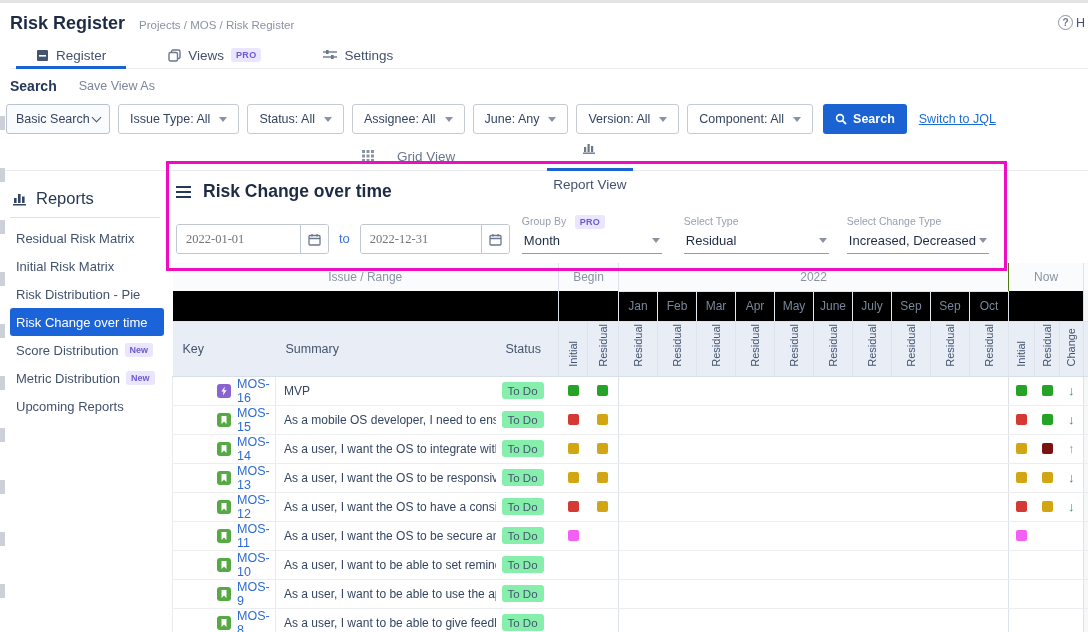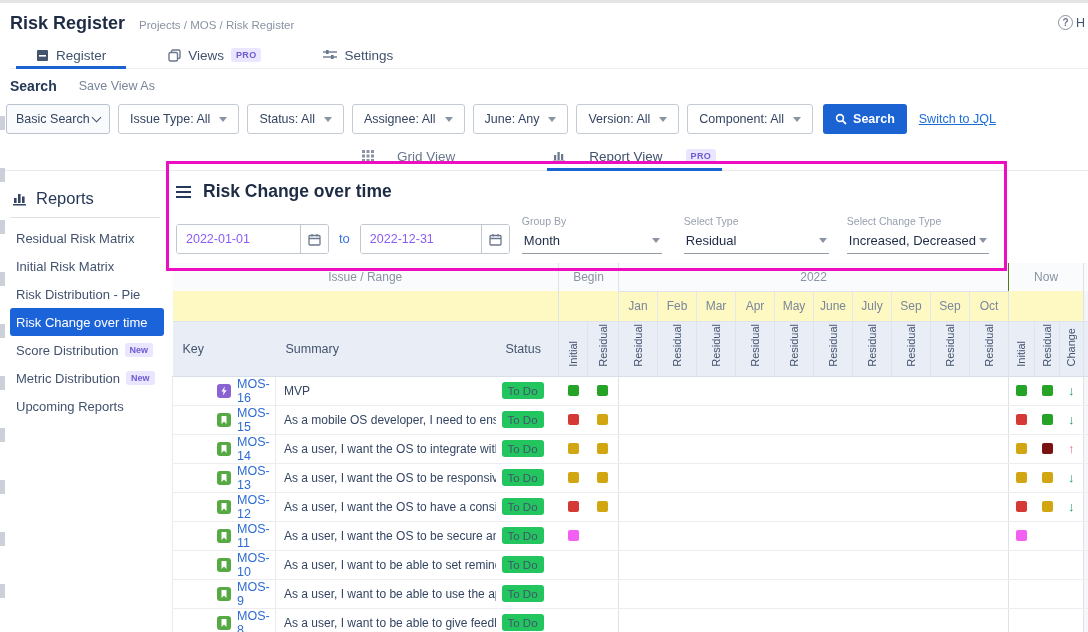--- a/index.html
+++ b/index.html
@@ -45,21 +45,21 @@
   .chip { display:flex; align-items:center; gap:9px; height:30px; border:1px solid #c5cbd5; border-radius:3px;
     padding:0 11px; font-size:12.5px; color:#344563; background:#fff; }
   .tri { width:0; height:0; border-left:4.5px solid transparent; border-right:4.5px solid transparent; border-top:5px solid #8993a4; }
   .btn-search { display:flex; align-items:center; gap:6px; height:30px; background:#1b62d2; color:#fff;
     border:none; border-radius:3px; padding:0 12px; font-size:12.5px; font-weight:bold; margin-left:2px; }
   .jql-link { font-size:12.5px; color:#1c6cd8; text-decoration:underline; margin-left:4px; }
 
   
   .toggle-row { display:flex; gap:98px; padding-left:362px; height:29px; align-items:center; border-bottom:1px solid #e9ebee; }
   .toggle-item { display:flex; align-items:center; gap:23px; font-size:13.5px; color:#6b778c; position:relative; height:100%; }
-  .toggle-item.active { color:#42526e; }
+  .toggle-item.active { color:#42526e;flex-direction:column; }
   .toggle-item.active::after { content:""; position:absolute; left:-6px; right:-6px; bottom:-1px; height:3px; background:#1b62d2; }
 
   
   .content { display:flex; height:471px; }
   .sidebar { width:172px; flex:none; padding:18px 0 0 10px; }
   .sb-head { display:flex; align-items:center; gap:8px; font-size:16.5px; color:#253858; padding-left:2px; }
   .sb-divider { border-bottom:1px solid #dfe1e6; margin:9px 12px 6px 0; }
   .sb-item { height:28px; display:flex; align-items:center; gap:6px; font-size:13px; color:#42526e;
     padding-left:6px; margin-right:8px; border-radius:3px; cursor:pointer; }
   .sb-item.active { background:#1b63d8; color:#fff; }
@@ -68,21 +68,21 @@
   .main { flex:1; position:relative; overflow:hidden; }
 
   
   .report-head { padding:10px 0 0 4px; }
   .rh-title-row { display:flex; align-items:center; gap:12px; }
   .hamburger { width:15px; display:flex; flex-direction:column; gap:3px; }
   .hamburger i { height:2px; background:#253858; display:block; }
   .rh-title { font-size:17.5px; font-weight:bold; color:#1d2b45; }
   .controls { display:flex; align-items:flex-end; margin-top:13px; }
   .dateinput { display:flex; width:153px; height:30px; border:1px solid #c1c7d0; border-radius:3px; overflow:hidden; }
-  .dateinput input { flex:1; border:none; outline:none; font-size:12.5px; color:#8b5cf6; padding-left:9px; min-width:0; font-family:Liberation Sans, sans-serif; }
+  .dateinput input { flex:1; border:none; outline:none; font-size:12.5px; color:#737373; padding-left:9px; min-width:0; font-family:Liberation Serif, serif; }
   .cal-btn { width:28px; border-left:1px solid #c1c7d0; display:flex; align-items:center; justify-content:center; background:#fff; }
   .to-label { font-size:13px; color:#3b73de; margin:0 10px 8px 10px; }
   .mselect { margin-left:12px; }
   .mselect .mlabel { font-size:10.5px; color:#97a0af; margin-bottom:4px; }
   .mval { display:flex; align-items:center; justify-content:space-between; border-bottom:1px solid #949ca8; padding:2px 2px 5px 2px; font-size:13px; color:#1d2b45; }
   .mselect.w140 { width:140px; } .mselect.w145 { width:145px; margin-left:22px; } .mselect.w142 { width:142px; margin-left:18px; }
 
   
   .annotation {
     position:absolute; left:166px; top:161px; width:841px; height:110px;
@@ -94,42 +94,42 @@
   table { border-collapse:collapse; table-layout:fixed; width:944px; }
   col.c-key{width:103px} col.c-sum{width:220px} col.c-st{width:63px}
   col.c-bi{width:29px} col.c-br{width:31px} col.c-m{width:39px}
   col.c-ni{width:26px} col.c-nr{width:25px} col.c-nc{width:24px} col.c-f{width:33px}
 
   tr.grp-row th { height:28px; font-size:12px; font-weight:normal; color:#8993a4; background:#fafbfc; }
   th.grp-year { border-bottom:1px solid #e0e4ea; border-left:1px solid #dde2e9; }
   th.grp-begin { border-left:1px solid #dde2e9; }
   th.grp-now  { border-left:1px solid #4d7c0f; }
   th.grp-fill { border-left:1px solid #dde2e9; background:#f4f5f7; }
-  tr.month-row th { height:30px; font-size:12px; font-weight:normal; color:#7a8699; background:#fef9c3; border-bottom:1px solid #dfe3ea; }
+  tr.month-row th { height:30px; font-size:12px; font-weight:normal; color:#7a8699; background:#000000; border-bottom:1px solid #dfe3ea; }
   tr.month-row th.month { border-left:1px solid #e3e7ee; }
   tr.month-row th.ph-begin { border-left:1px solid #dde2e9; }
   tr.month-row th.ph-now { border-left:1px solid #dde2e9; }
   tr.month-row th.ph-fill { border-left:1px solid #dde2e9; background:#f4f5f7; }
 
   tr.col-row th { height:55px; background:#e9eef6; font-size:12.5px; font-weight:normal; color:#44546f;
     border-bottom:1px solid #d9dfe8; border-left:1px solid #dfe4ec; }
   tr.col-row th.hleft { text-align:left; padding-left:10px; border-left:none; }
   tr.col-row th.vcell { vertical-align:bottom; text-align:center; padding-bottom:6px; }
   .vert-label { display:inline-block; writing-mode:vertical-rl; transform:rotate(180deg); font-size:11px; color:#44546f; line-height:1; }
   th.n-fill { background:#eef1f7; }
 
   tbody tr { height:22.5px; }
   tbody td { border-bottom:1px solid #ebedf1; font-size:12px; color:#344563; vertical-align:middle; background:#fff; }
   td.key-cell { border-left:1px solid #e8eaee; border-right:1px solid #e8eaee; padding-left:4px; }
   .key-inner { display:flex; align-items:center; gap:6px;margin-left:40px; }
   .key-link { color:#2e6cd4; font-size:12.5px; }
   .type-icon { width:14px; height:14px; border-radius:3px; flex:none; display:flex; align-items:center; justify-content:center; }
   td.sum-cell { padding-left:8px; white-space:nowrap; overflow:hidden; }
   td.st-cell { padding-left:6px; }
-  .status-badge { display:inline-block; font-size:11.5px; padding:2.5px 6px; border-radius:3px; background:#22c55e; color:#44546f; white-space:nowrap; }
+  .status-badge { display:inline-block; font-size:11.5px; padding:2.5px 6px; border-radius:3px; background:#86efac; color:#44546f; white-space:nowrap; }
   .status-badge.inprogress { background:#e0ebfc; color:#1c6cd8; }
   td.sq-cell { text-align:center; }
   .sq { width:11px; height:11px; border-radius:2px; margin:0 auto; }
   td.months-cell { border-left:1px solid #dde2e9; border-right:1px solid #dde2e9; }
   td.chg-cell { text-align:center; font-weight:bold; font-size:13px; }
   td.fill-cell { border-left:1px solid #dde2e9; background:#f6f7f9; }
 
   svg { display:block; }
 </style>
 </head>

